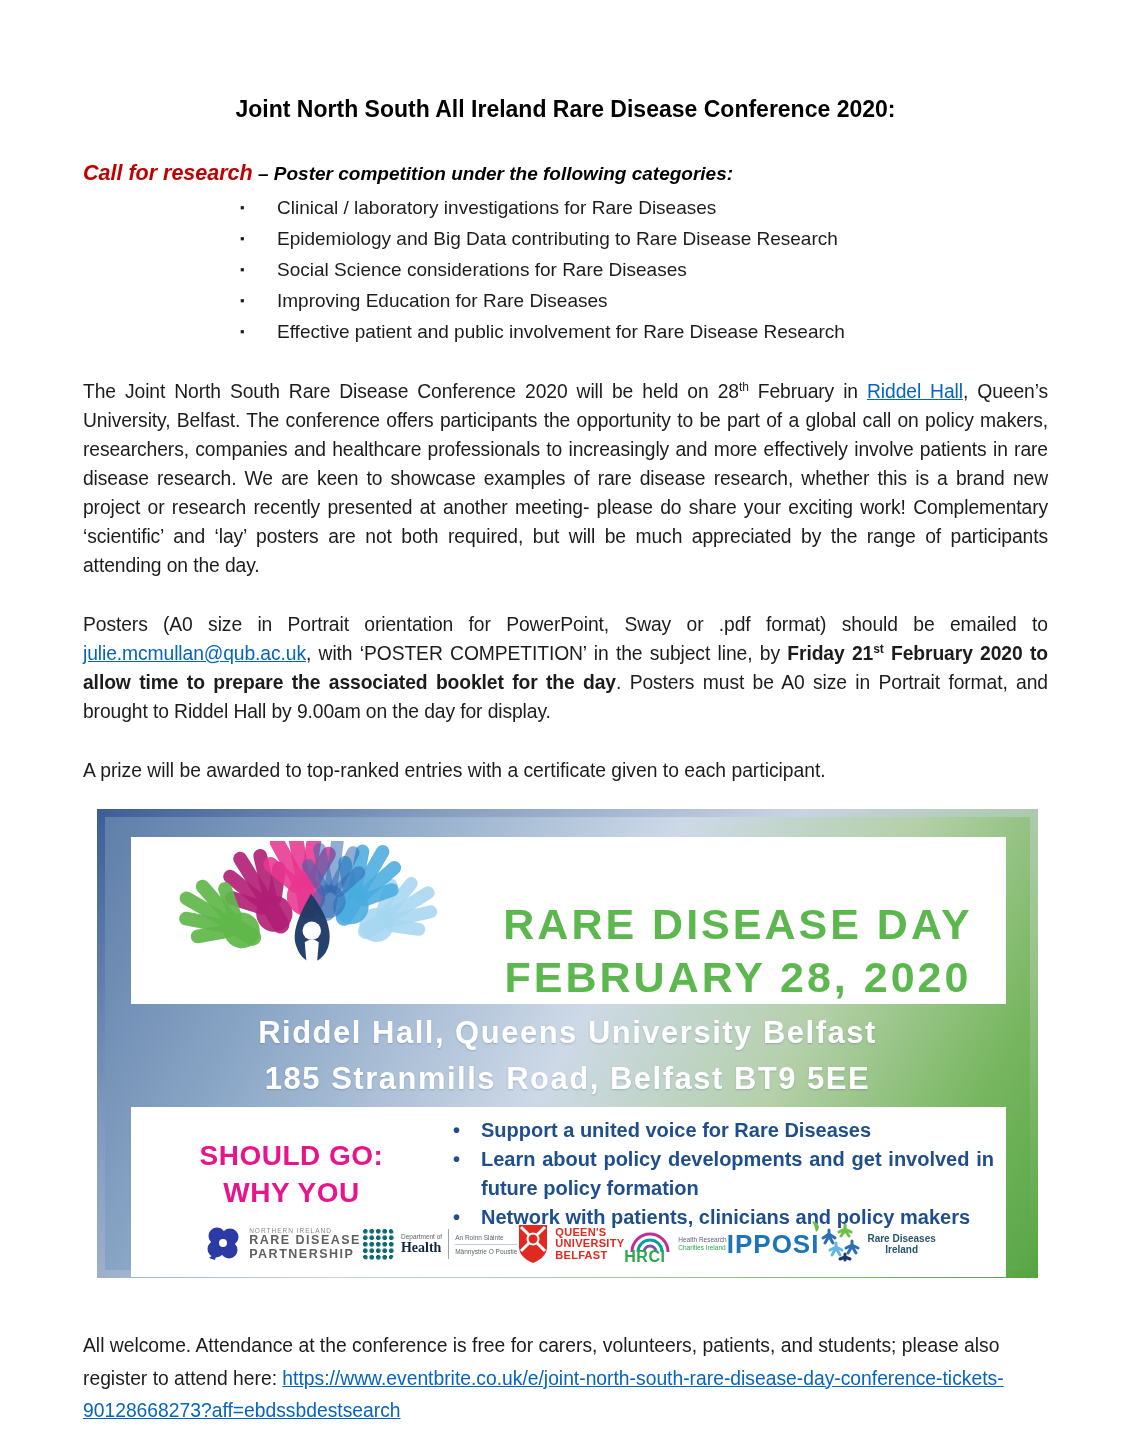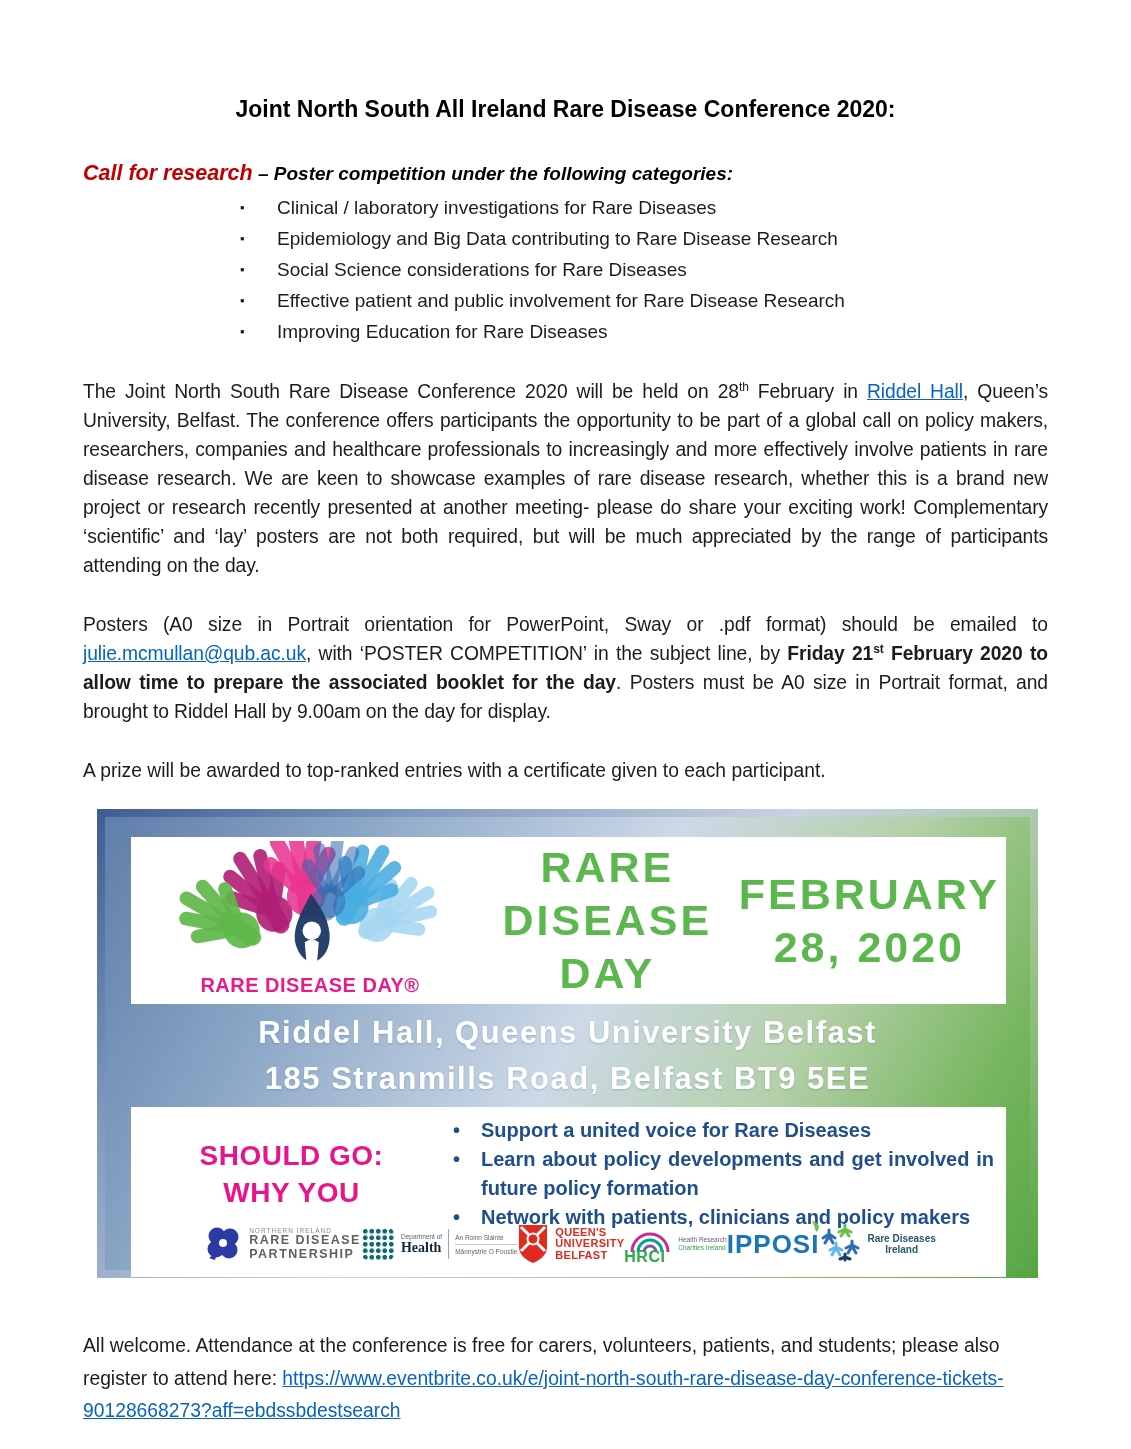--- a/index.html
+++ b/index.html
@@ -38,21 +38,21 @@
     background:linear-gradient(118deg,#5f7ea9 0%,#8aa6c6 22%,#cdd9e7 50%,#b4d0a9 70%,#77b65f 88%,#5aa748 100%);
   }
   .panel-top {
     position:absolute; left:26px; right:24px; top:20px; height:167px; background:#fff;
   }
   .logo-block { position:absolute; left:24px; top:4px; width:310px; height:160px; text-align:center; }
   .logo-block svg { display:block; margin:0 auto; }
   .rdd-wordmark { margin-top:1px; font-size:20px; font-weight:bold; color:#e61b8d; letter-spacing:0.5px; }
   .headline {
     position:absolute; left:345px; right:6px; top:0; bottom:0;
-    display:flex; flex-direction:row; justify-content:flex-start; align-items:center;
+    display:flex; flex-direction:column; justify-content:flex-end; align-items:center;
     color:#5cb84e; font-weight:bold; font-size:43px; line-height:53px; letter-spacing:3px; text-align:center;
   }
   .address {
     position:absolute; left:0; right:0; top:187px; height:103px;
     display:flex; flex-direction:column; justify-content:center; align-items:center;
     color:#fff; font-weight:bold; font-size:31px; line-height:46px; letter-spacing:1.5px;
     text-shadow:0 1px 2px rgba(70,95,135,.30);
   }
   .panel-bottom { position:absolute; left:26px; right:24px; top:290px; height:170px; background:#fff; }
   .why {
@@ -100,24 +100,24 @@
       <li>
         <span>Clinical / laboratory investigations for Rare Diseases</span>
       </li>
       <li>
         <span>Epidemiology and Big Data contributing to Rare Disease Research</span>
       </li>
       <li>
         <span>Social Science considerations for Rare Diseases</span>
       </li>
       <li>
+        <span>Improving Education for Rare Diseases</span>
+      </li>
+      <li>
         <span>Effective patient and public involvement for Rare Disease Research</span>
-      </li>
-      <li>
-        <span>Improving Education for Rare Diseases</span>
       </li>
     </ul>
 
   <p class="para"><span>The Joint North South Rare Disease Conference 2020 will be held on 28</span><sup>th</sup><span> February in </span><a class="link">Riddel Hall</a><span>, Queen’s University, Belfast.  The conference offers participants the opportunity to be part of a global call on policy makers, researchers, companies and healthcare professionals to increasingly and more effectively involve patients in rare disease research.   We are keen to showcase examples of rare disease research, whether this is a brand new project or research recently presented at another meeting- please do share your exciting work!  Complementary ‘scientific’ and ‘lay’ posters are not both required, but will be much appreciated by the range of participants attending on the day.</span></p>
 
   <p class="para"><span>Posters (A0 size in Portrait orientation for PowerPoint, Sway or .pdf format) should be emailed to </span><a class="link">julie.mcmullan@qub.ac.uk</a><span>, with ‘POSTER COMPETITION’ in the subject line, by </span><b><span>Friday 21</span><sup>st</sup><span> February 2020 to allow time to prepare the associated booklet for the day</span></b><span>.  Posters must be A0 size in Portrait format, and brought to Riddel Hall by 9.00am on the day for display.</span></p>
 
   <p class="prize">A prize will be awarded to top-ranked entries with a certificate given to each participant.</p>
 
   <div class="poster">
@@ -150,21 +150,20 @@
             <use href="#hnd" transform="translate(228,94) rotate(60) scale(0.92)" fill="#a5d6f0" fill-opacity="0.88"></use>
             <use href="#hnd" transform="translate(198,72) rotate(32) scale(0.96)" fill="#49acdf" fill-opacity="0.88"></use>
             <use href="#hnd" transform="translate(108,80) rotate(-30) scale(0.98)" fill="#b01e74" fill-opacity="0.9"></use>
             <use href="#hnd" transform="translate(145,60) rotate(-8) scale(1.04)" fill="#e8368f" fill-opacity="0.88"></use>
             <use href="#hnd" transform="translate(172,66) rotate(10) scale(0.9)" fill="#2f6ab2" fill-opacity="0.55"></use>
             <use href="#hnd" transform="translate(70,100) rotate(-58) scale(0.97)" fill="#5fb74a" fill-opacity="0.92"></use>
             <path d="M151,60 C138,84 128,104 135,121 C139,132 147,138 153,138 C167,134 174,120 172,103 C170,87 161,73 151,60 Z" fill="#1d3a66" fill-opacity="0.96"></path>
             <circle cx="152" cy="102" r="10.5" fill="#ffffff"></circle>
             <path d="M144,115 q8,-6 16,0 l-2,23 q-6,4 -12,0 Z" fill="#ffffff"></path>
           </svg>
-          <div class="rdd-wordmark">RARE DISEASE DAY®</div>
         </div>
         <div class="headline">
           <div>RARE DISEASE DAY</div>
           <div>FEBRUARY 28, 2020</div>
         </div>
       </div>
 
       <div class="address">
         <div>Riddel Hall, Queens University Belfast</div>
         <div>185 Stranmills Road, Belfast BT9 5EE</div>

